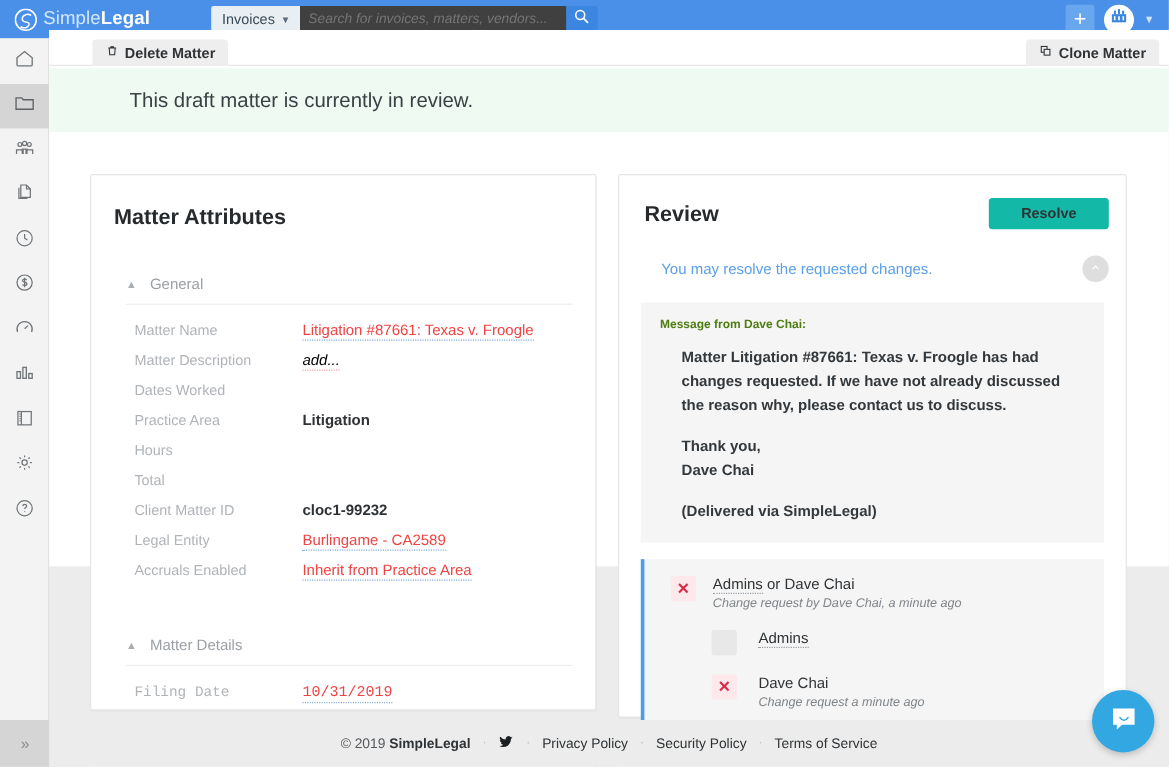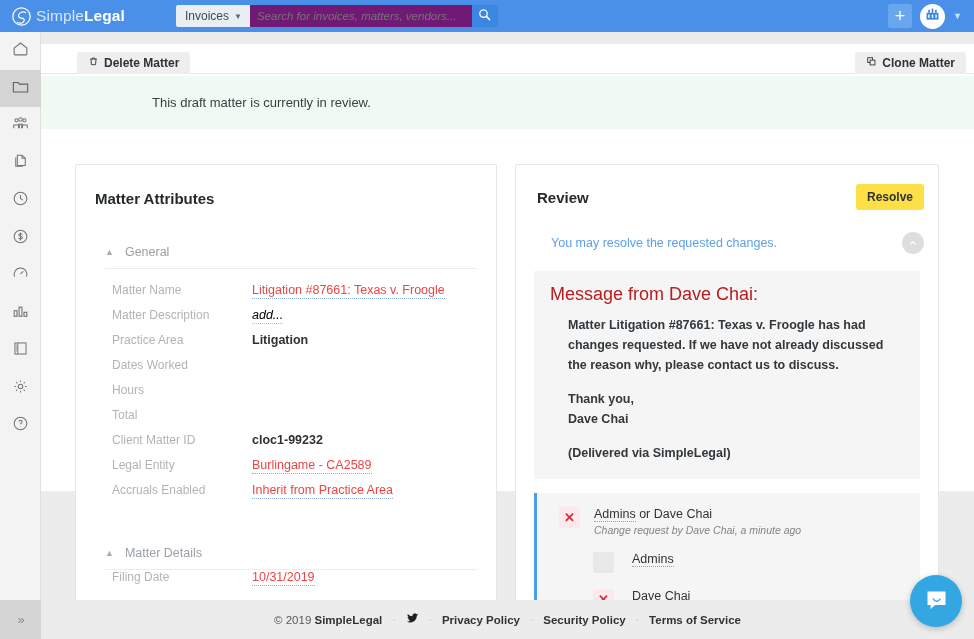--- a/index.html
+++ b/index.html
@@ -21,21 +21,21 @@
   .brand-text .light { color: #d5e7fa; }
   .brand-text .bold { font-weight: bold; color: #fff; }
   .searchwrap { display: flex; align-items: center; height: 22px; margin-left: 16px; }
   .scope {
     background: #e9eef2; color: #394b59; font-size: 12px; height: 22px;
     display: flex; align-items: center; gap: 5px; padding: 0 8px 0 9px;
     border-radius: 2px 0 0 2px;
   }
   .scope .chev { font-size: 8px; color: #5b6b7a; }
   .searchinput {
-    width: 222px; height: 22px; border: 0; background: #701a75; outline: none;
+    width: 222px; height: 22px; border: 0; background: #404040; outline: none;
     font-size: 11.5px; font-style: italic; color: #8a8f96; padding: 0 7px;
     font-family: "Liberation Sans", sans-serif;
   }
   .searchbtn {
     width: 26px; height: 22px; background: #3b86e0; border-radius: 0 2px 2px 0;
     display: flex; align-items: center; justify-content: center;
   }
   .topright { margin-left: auto; display: flex; align-items: center; gap: 8px; padding-right: 12px; }
   .plusbtn {
     width: 24px; height: 24px; background: #68a6ee; border-radius: 2px;
@@ -58,48 +58,48 @@
     color: #6f7478;
   }
   .rail-item.active { background: #d5d5d5; }
   .rail-expand {
     position: absolute; bottom: 0; left: 0; width: 41px; height: 39px;
     background: #d5d5d5; display: flex; align-items: center; justify-content: center;
     color: #8b8b8b; font-size: 13px; letter-spacing: -1px;
   }
 
   
-  .content { position: absolute; top: 44px; left: 41px; width: 933px; height: 447px; background: #fff; }
+  .content { position: absolute; top: 25px; left: 41px; width: 933px; height: 447px; background: #fff; }
   .tabrow { position: relative; height: 30px; background: #fff; border-bottom: 1px solid #e6e6e6; }
   .tab {
     position: absolute; top: 8px; height: 22px; background: #eeeeee;
     border-radius: 3px 3px 0 0; display: flex; align-items: center; gap: 5px;
     padding: 0 11px; font-size: 12px; font-weight: bold; color: #2f3336;
   }
   .tab.t1 { left: 36px; }
   .tab.t2 { left: 169px; }
   .tab.t3 { right: 8px; text-align: right; }
 
   .alert {
     position: absolute; top: 32px; left: 0; width: 933px; height: 53px;
     background: #effaf3; display: flex; align-items: center;
   }
-  .alert-text { font-size: 13px; color: #3b4145; padding-left: 67px; margin-left: 44px; }
+  .alert-text { font-size: 17px; color: #3b4145; padding-left: 67px; }
 
   .cards { position: absolute; top: 87px; left: 0; width: 933px; height: 520px; }
   .card {
     position: absolute; background: #fff; border: 1px solid #e4e6e8; border-radius: 2px;
     box-shadow: 0 1px 1px rgba(0,0,0,.03);
   }
   .card-left { left: 34px; top: 33px; width: 422px; height: 447px; }
   .card-left-bottom { left: 34px; top: 503px; width: 422px; height: 60px; overflow: hidden; }
   .card-right { left: 474px; top: 33px; width: 424px; height: 453px; }
   .card-right-bottom { left: 474px; top: 509px; width: 424px; height: 60px; }
 
-  .card-title { font-size: 15px; font-weight: bold; color: #262a2d; }
+  .card-title { font-size: 18px; font-weight: bold; color: #262a2d; }
   .ml-title { padding: 25px 0 0 19px; }
 
   .section-head {
     display: flex; align-items: center; gap: 11px;
     margin: 38px 19px 0 29px; padding-bottom: 9px; border-bottom: 1px solid #ededed;
     font-size: 12.5px; color: #9aa0a6;
   }
   .section-head .chev { font-size: 9px; color: #a8adb2; }
 
   .attr-row { display: flex; align-items: baseline; margin: 0 0 0 36px; height: 25px; }
@@ -111,34 +111,34 @@
     padding-bottom: 1px;
   }
   .link-add {
     color: #000000; font-style: italic; border-bottom: 1px dotted #f0a3ad;
     font-size: 12.5px; padding-bottom: 1px;
   }
 
   
   .rev-head { display: flex; align-items: center; padding: 19px 14px 0 21px; }
   .resolve-btn {
-    margin-left: auto; background: #fde047; border-radius: 3px; padding: 6px 11px;
+    margin-left: auto; background: #14b8a6; border-radius: 3px; padding: 6px 27px;
     font-size: 12px; font-weight: bold; color: #2f3336;
   }
   .rev-sub { display: flex; align-items: center; padding: 0 14px 0 35px; margin-top: 22px; }
   .rev-sub-link { font-size: 12.5px; color: #5ba0e8; }
   .circle-btn {
     margin-left: auto; width: 22px; height: 22px; border-radius: 50%; background: #dedede;
     display: flex; align-items: center; justify-content: center;
   }
   .msgbox {
     margin: 17px 18px 0 18px; background: #f5f5f5; padding: 14px 16px 16px 16px;
     font-size: 12.5px; color: #33383c; line-height: 1.0;
   }
-  .msg-title { font-weight: normal; font-size: 18px; color: #b91c1c; }
+  .msg-title { font-weight: bold; font-size: 10px; color: #4d7c0f; }
   .msg-body { margin: 12px 0 0 18px; line-height: 20px; font-size: 12.5px; color: #33383c; }
   .msg-body p { margin-bottom: 14px; font-weight: bold; }
   .msg-body p:last-child { margin-bottom: 0; }
 
   .approval {
     margin: 14px 18px 0 18px; background: #f5f5f5; border-left: 3px solid #4a9ee8;
     padding: 14px 16px 14px 0; position: relative;
   }
   .appr-row { display: flex; align-items: flex-start; }
   .appr-badge {
@@ -155,21 +155,21 @@
   .appr-sub .appr-row { margin-top: 16px; }
 
   
   .footer {
     position: absolute; bottom: 0; left: 41px; width: 933px; height: 39px;
     background: #ececec; display: flex; align-items: center; justify-content: center;
     gap: 10px; font-size: 11.5px; color: #3c4246;
   }
   .footer .copy { color: #55595d; }
   .footer .copy b { color: #2f3336; }
-  .footer a { color: #2f3336; font-weight: bold; text-decoration: none; }
+  .footer a { color: #2f3336; font-weight: normal; text-decoration: none; }
   .footer .dot { color: #b9bdc0; font-size: 10px; }
 
   .chat-btn {
     position: absolute; right: 12px; bottom: 12px; width: 52px; height: 52px;
     border-radius: 50%; background: #32a7e2; display: flex; align-items: center;
     justify-content: center; box-shadow: 0 2px 6px rgba(0,0,0,.22);
   }
 </style>
 </head>
 <body>
@@ -360,26 +360,26 @@
       <div style="margin-top:14px;">
         <div class="attr-row">
           <span class="attr-label">Matter Name</span>
           <a class="attr-value link-dotted" href="#">Litigation #87661: Texas v. Froogle</a>
         </div>
         <div class="attr-row">
           <span class="attr-label">Matter Description</span>
           <span class="link-add">add...</span>
         </div>
         <div class="attr-row">
+          <span class="attr-label">Dates Worked</span>
+          <span class="attr-value"></span>
+        </div>
+        <div class="attr-row">
           <span class="attr-label">Practice Area</span>
           <span class="attr-value bold">Litigation</span>
-        </div>
-        <div class="attr-row">
-          <span class="attr-label">Dates Worked</span>
-          <span class="attr-value"></span>
         </div>
         <div class="attr-row">
           <span class="attr-label">Hours</span>
           <span class="attr-value"></span>
         </div>
         <div class="attr-row">
           <span class="attr-label">Total</span>
           <span class="attr-value"></span>
         </div>
         <div class="attr-row">
@@ -393,21 +393,21 @@
         <div class="attr-row">
           <span class="attr-label">Accruals Enabled</span>
           <a class="attr-value link-dotted" href="#">Inherit from Practice Area</a>
         </div>
       </div>
 
       <div class="section-head">
         <span class="chev">▲</span>
         <span>Matter Details</span>
       </div>
-      <div style="">
+      <div style="margin-top:15px;font-family:Liberation Mono, monospace;">
         <div class="attr-row">
           <span class="attr-label">Filing Date</span>
           <a class="attr-value link-dotted" href="#">10/31/2019</a>
         </div>
       </div>
     </div>
 
     <div class="card card-left-bottom">
       
     </div>

